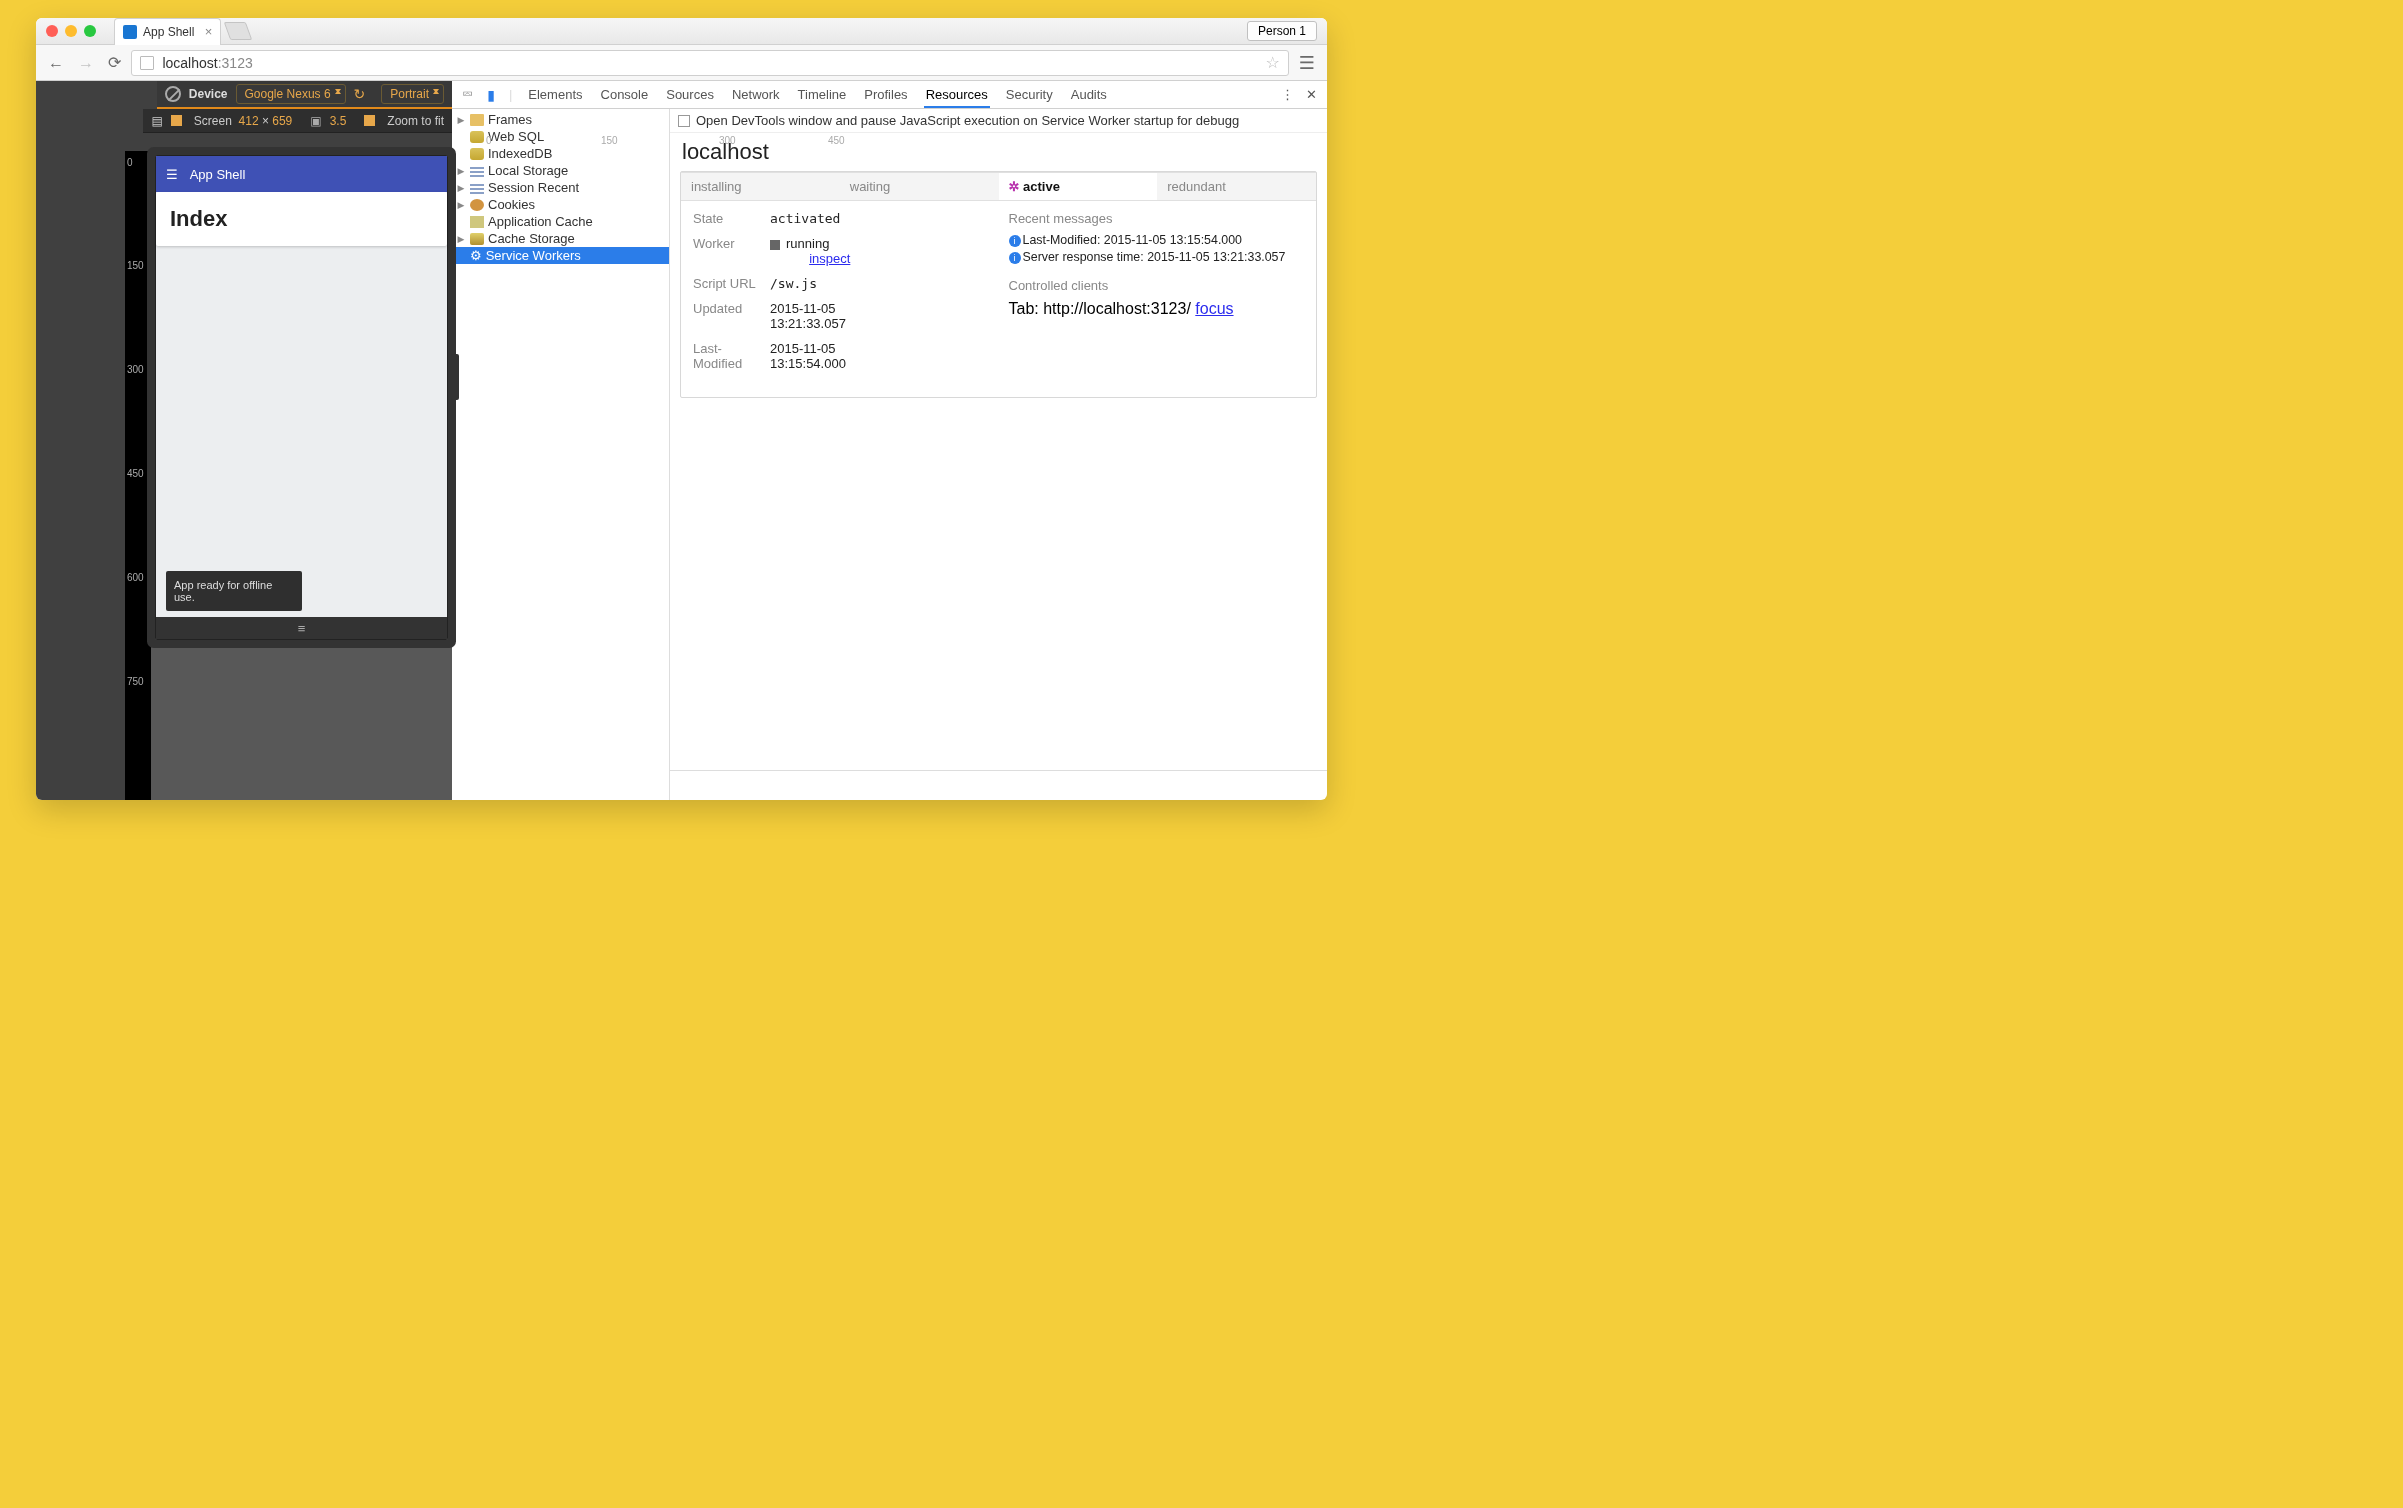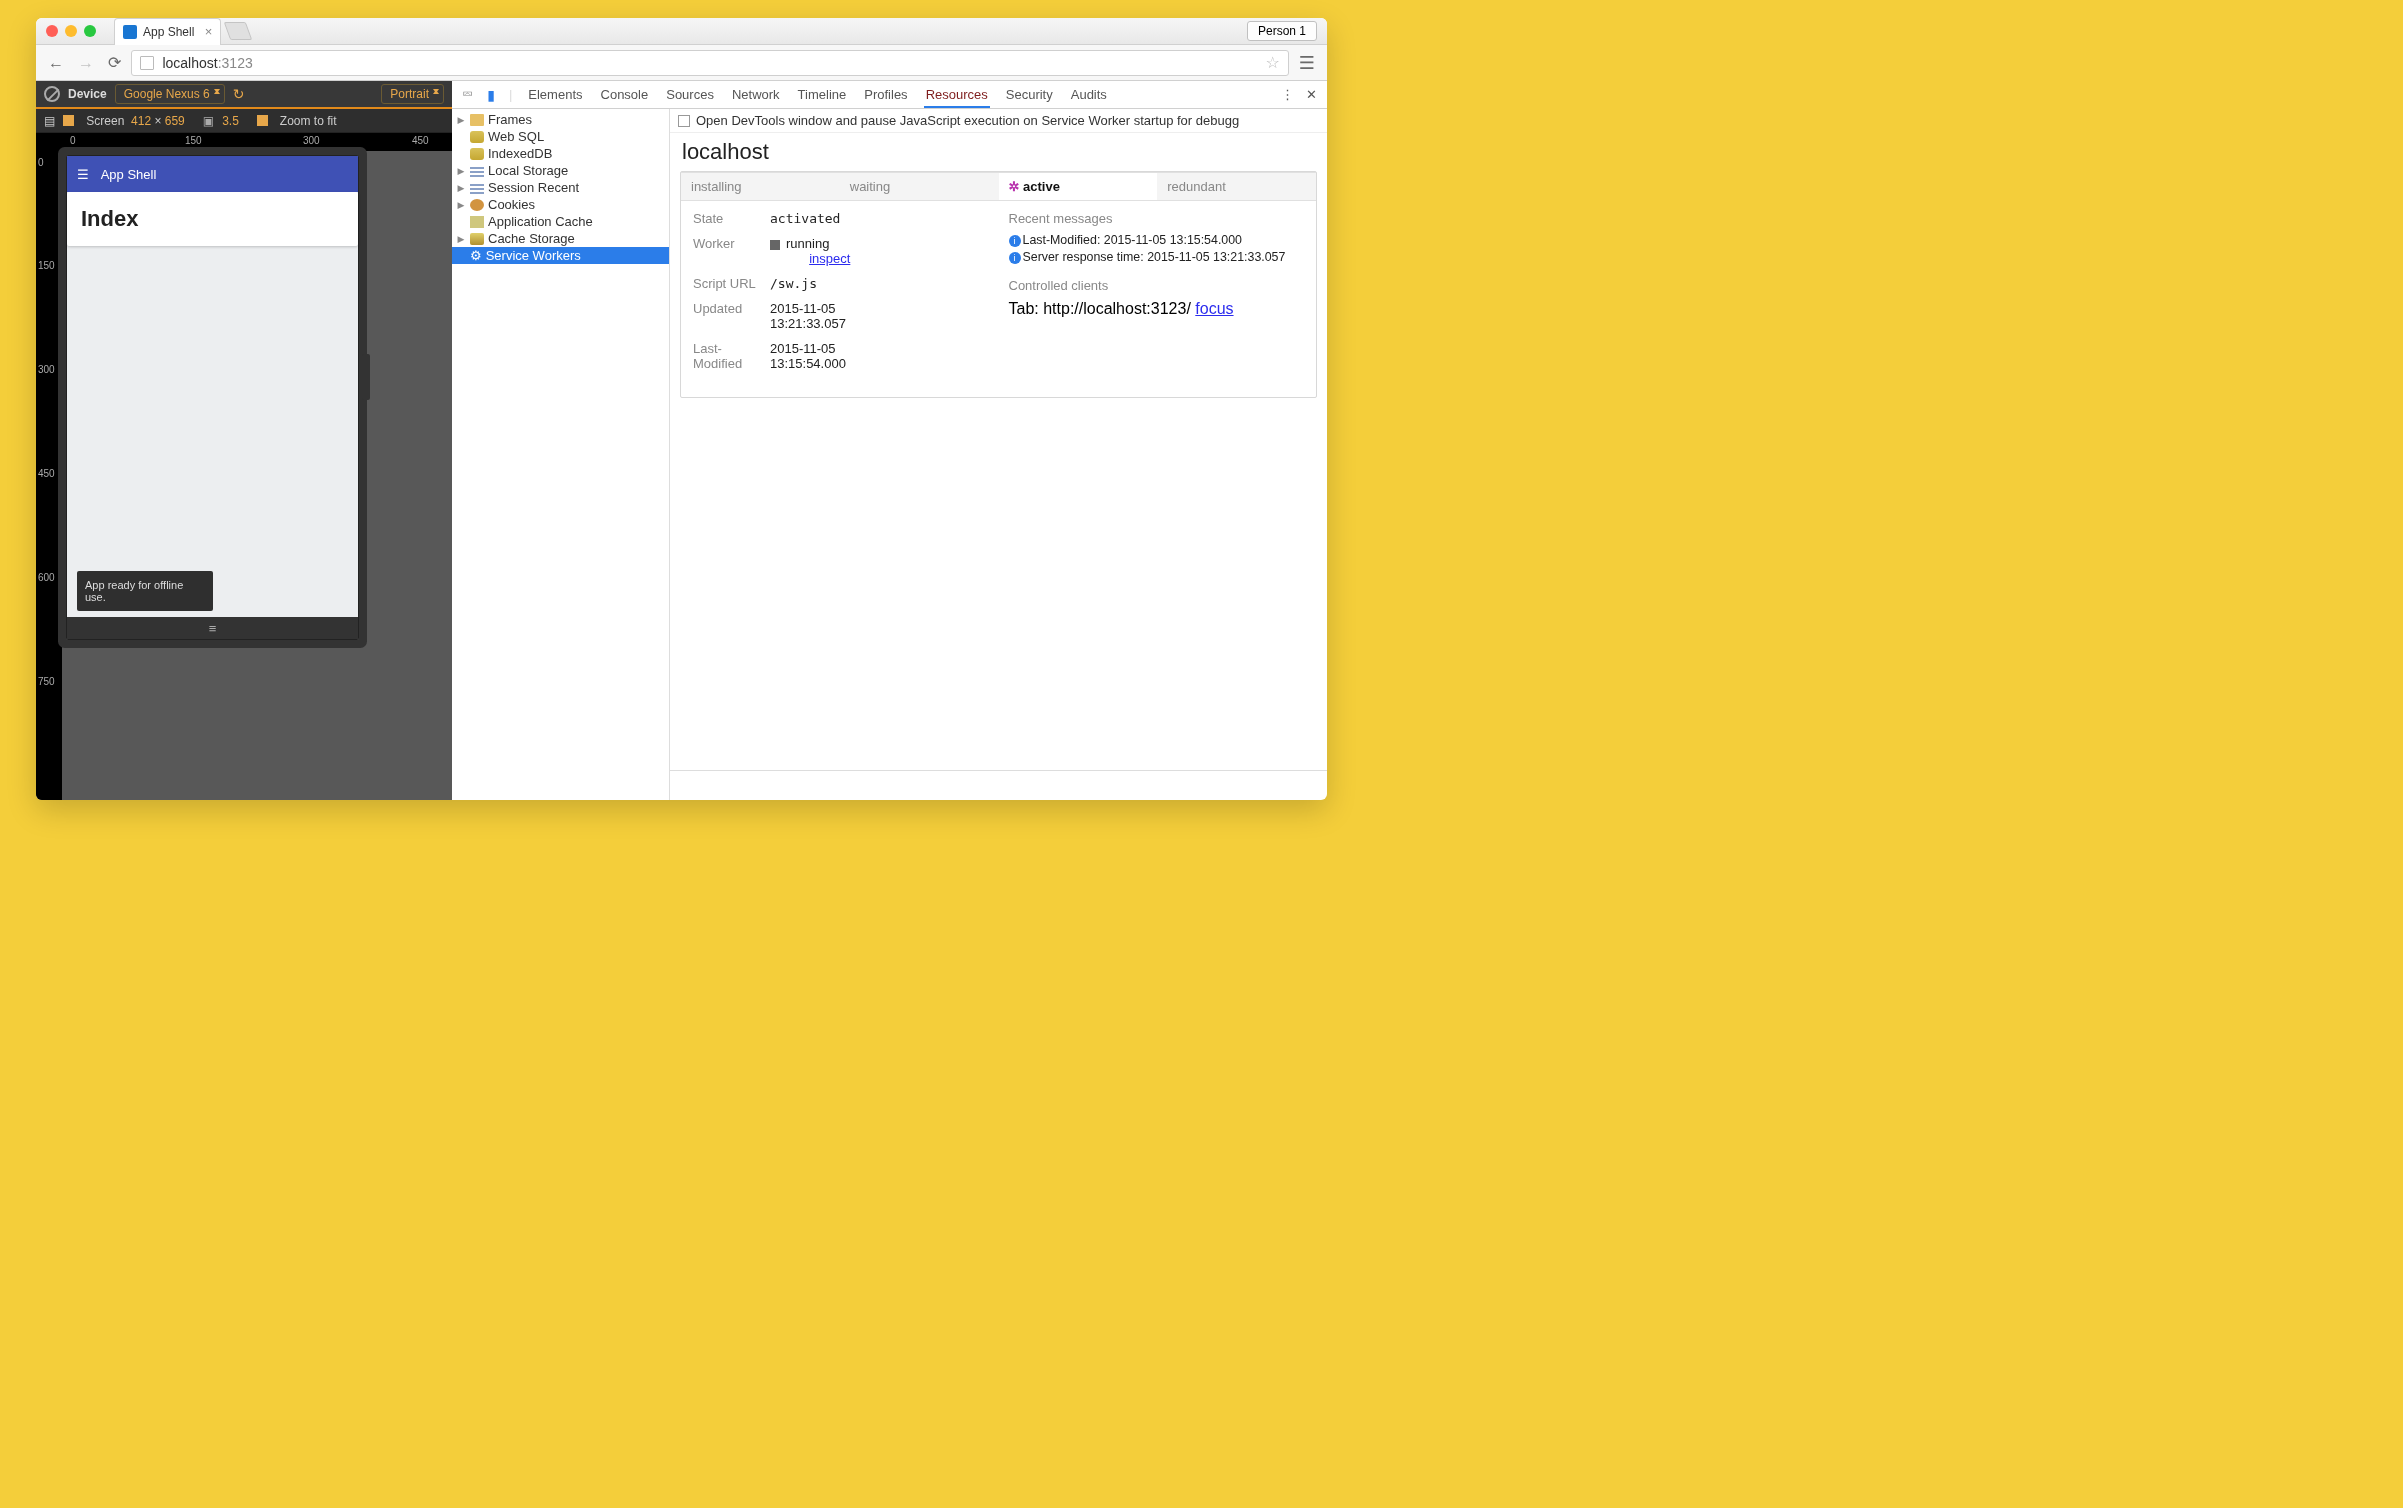--- a/index.html
+++ b/index.html
@@ -19,21 +19,21 @@
 .disabled{color:#c4c4c4;}
 .omnibox{ flex:1; height:26px; border:1px solid #cfcfcf; border-radius:3px; background:#fff; display:flex; align-items:center; padding:12px 8px; gap:8px;}
 .page-icon{width:14px;height:14px;border:1px solid #bbb;border-radius:1px;}
 .omni-text{font-size:14px;color:#333;}
 .omni-text .port{color:#888;}
 .star{color:#bbb;font-size:16px;}
 .hamburger{font-size:18px;color:#6a6a6a;padding:0 4px;}
 
 .workspace{flex:1;display:flex;min-height:0;}
 
-.device-panel{width:416px;background:#404040;display:flex;flex-direction:column;color:#ccc;}
+.device-panel{width:416px;background:#404040;display:flex;flex-direction:column;color:#ccc;align-items:flex-end;}
 .dev-bar1{height:28px;background:#383838;border-bottom:2px solid #e28a1a;display:flex;align-items:center;gap:8px;padding:0 8px;font-size:12px;}
 .dev-bar1 .no-ico{width:16px;height:16px;border:2px solid #aaa;border-radius:50%;position:relative;}
 .dev-bar1 .no-ico::after{content:"";position:absolute;left:-1px;top:6px;width:16px;height:2px;background:#aaa;transform:rotate(-45deg);}
 .dev-lbl{color:#ddd;font-weight:bold;}
 .dev-sel{color:#e7a74a;border:1px solid #6a5a33;border-radius:3px;padding:2px 14px 2px 8px;position:relative;}
 .dev-sel::after{content:"";position:absolute;right:4px;top:4px;font-size:9px;color:#e7a74a;border-left:3px solid transparent;border-right:3px solid transparent;border-top:4px solid #e7a74a;}
 .dev-sel::before{content:"";position:absolute;right:4px;bottom:9px;border-left:3px solid transparent;border-right:3px solid transparent;border-bottom:4px solid #e7a74a;}
 .dev-refresh{color:#e7a74a;font-size:14px;}
 .dev-bar2{height:24px;background:#2e2e2e;display:flex;align-items:center;gap:8px;padding:0 8px;font-size:12px;border-bottom:1px solid #222;}
 .chk{width:11px;height:11px;background:#e7a74a;display:inline-block;margin-right:4px;}
@@ -52,21 +52,21 @@
 .card h3{font-size:22px;font-weight:bold;color:#222;}
 .toast{position:absolute;bottom:6px;left:10px;right:145px;background:#2f2f2f;color:#ddd;font-size:11px;padding:8px;border-radius:2px;}
 .devnav{height:22px;background:#333;display:flex;align-items:center;justify-content:center;color:#aaa;}
 .side-handle{position:absolute;right:-12px;top:198px;width:8px;height:46px;background:#333;border-radius:2px;}
 
 .devtools{flex:1;display:flex;flex-direction:column;min-width:0;}
 .dt-tabs{height:28px;border-bottom:1px solid #d0d0d0;display:flex;align-items:center;gap:14px;padding:0 10px;font-size:13px;color:#555;}
 .dt-icon{font-size:14px;color:#888;}
 .dt-mob{color:#2b7de9;}
 .dt-tab{padding:6px 2px;cursor:pointer;}
-.dt-tab.active{color:#7f1d1d;border-bottom:2px solid #2b7de9;padding-bottom:4px;}
+.dt-tab.active{color:#000000;border-bottom:2px solid #2b7de9;padding-bottom:4px;}
 .dt-right{margin-left:auto;display:flex;gap:12px;}
 
 .dt-body{flex:1;display:flex;min-height:0;}
 .res-tree{width:218px;border-right:1px solid #ddd;background:#fff;font-size:13px;color:#333;padding-top:2px;overflow:hidden;}
 .tree-item{display:flex;align-items:center;gap:4px;padding:1px 4px;white-space:nowrap;}
 .tree-item .tw{color:#888;font-size:9px;width:10px;text-align:center;}
 .tree-item .ico{width:14px;height:12px;display:inline-block;}
 .ico-folder{background:#e7c065;border-radius:1px;}
 .ico-db{background:linear-gradient(#d9c25a,#c5a731);border-radius:3px;}
 .ico-grid{background:repeating-linear-gradient(0deg,#8aa0c7 0 2px,#fff 2px 4px);}

